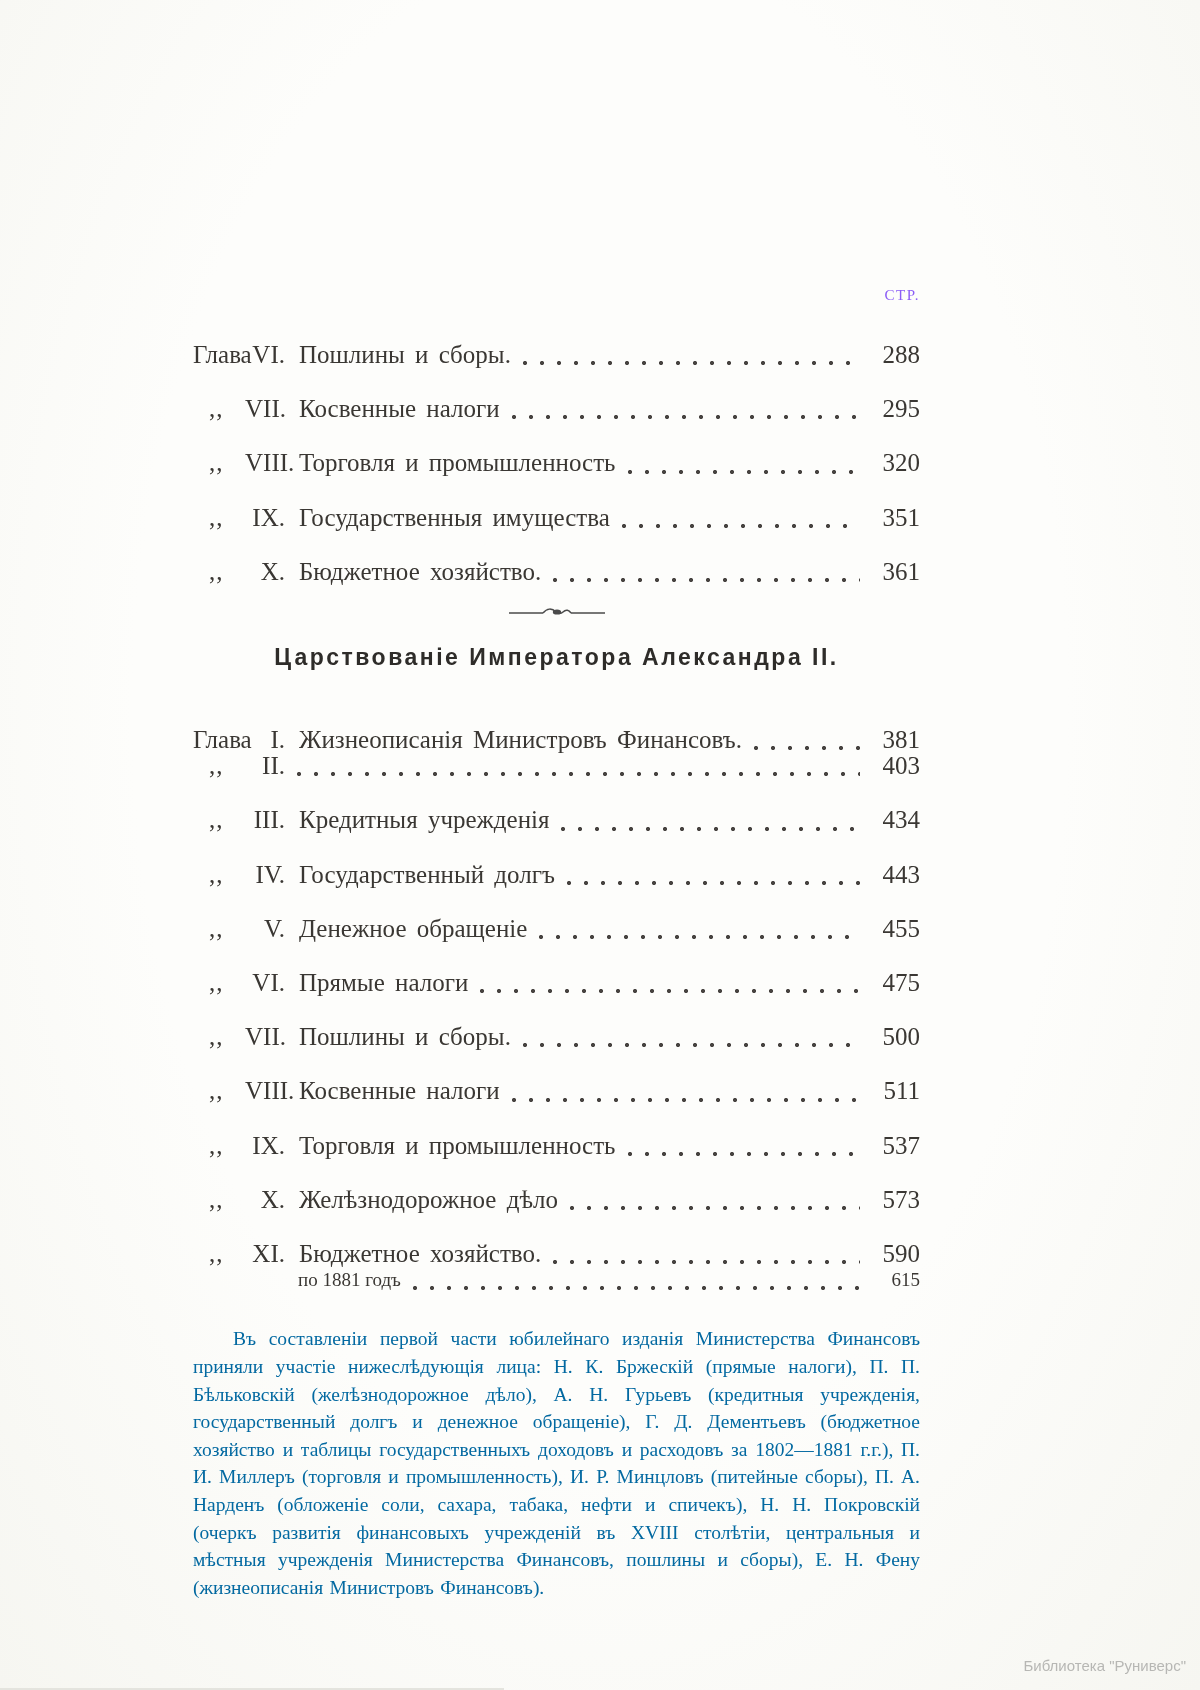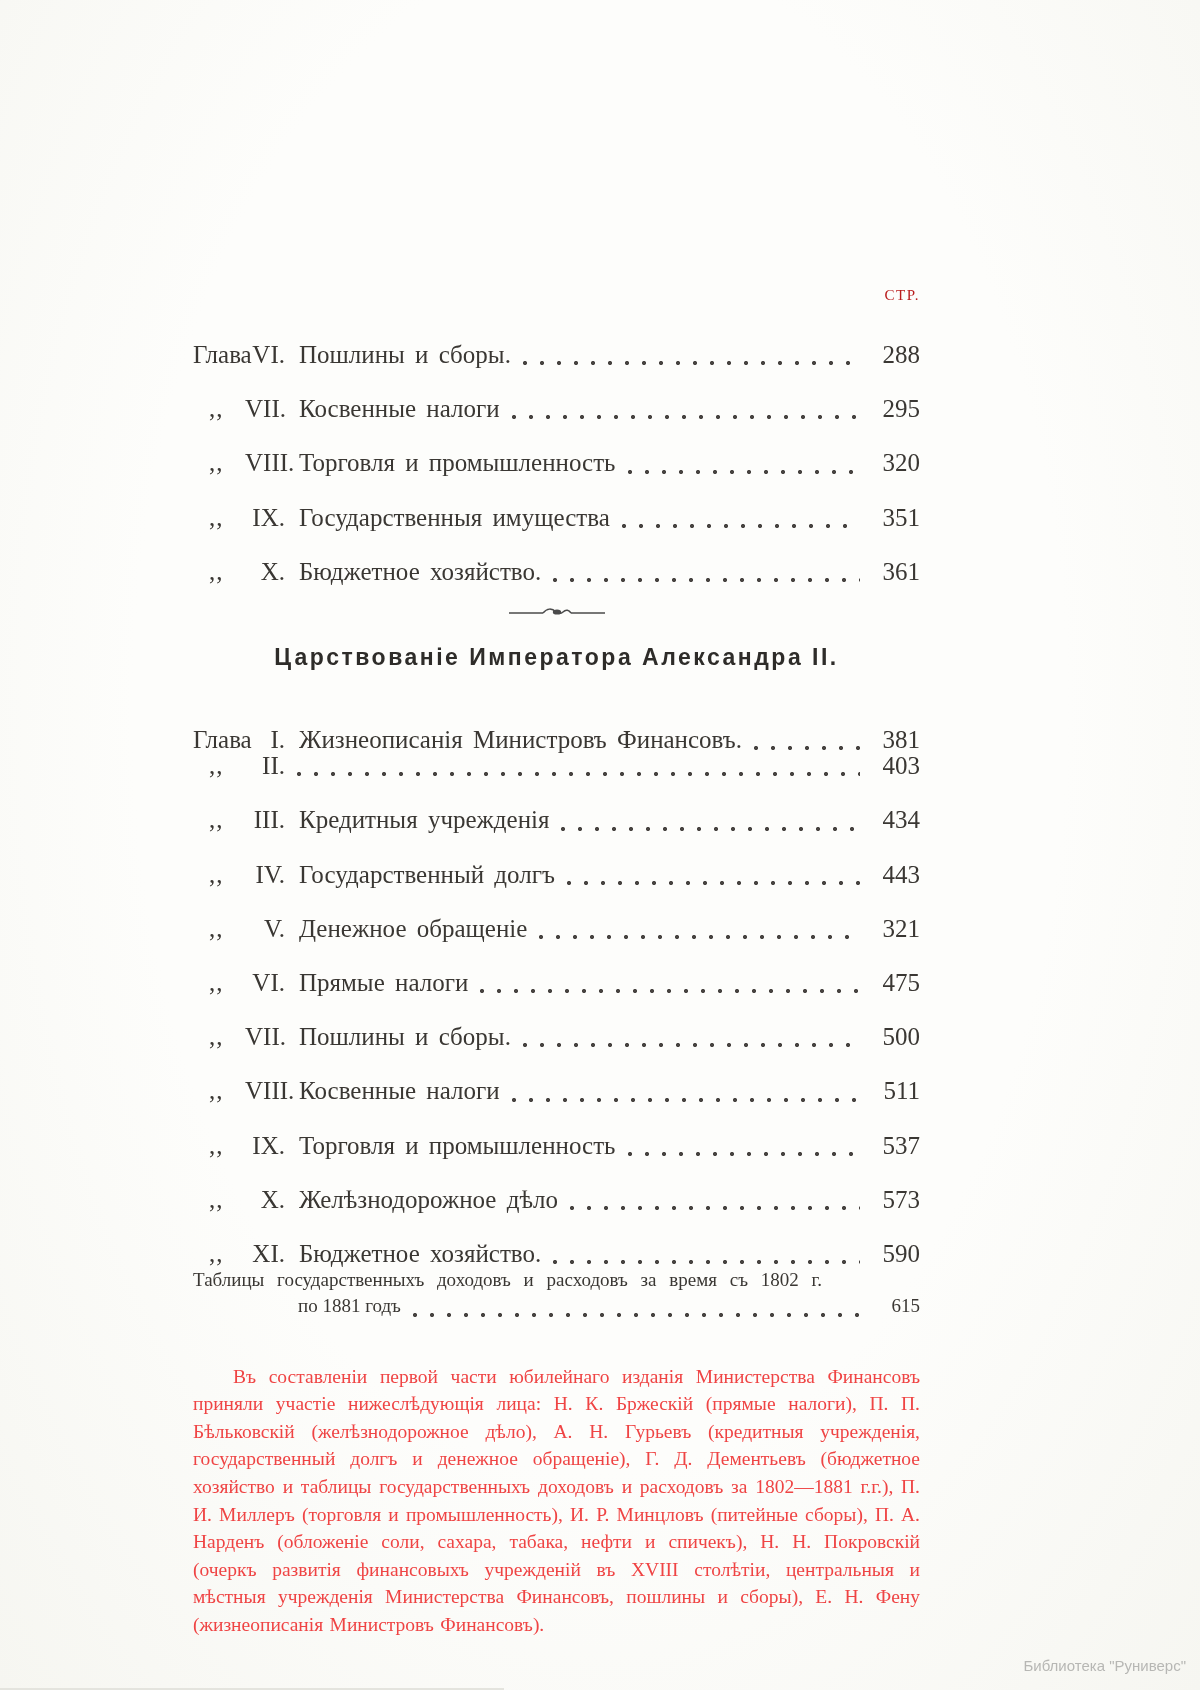--- a/index.html
+++ b/index.html
@@ -13,21 +13,21 @@
   }
   .content {
     position: absolute;
     left: 193px; top: 287px;
     width: 727px;
   }
   .str-row {
     text-align: right;
     font-size: 15px;
     letter-spacing: 1.5px;
-    color: #b91c1c;
+    color: #8b5cf6;
     margin-bottom: 10px;
   }
   .toc-row {
     display: flex;
     align-items: baseline;
     font-size: 25px;
     line-height: 26.2px;
     word-spacing: 4px;
     white-space: nowrap;
   }
@@ -65,26 +65,26 @@
     white-space: nowrap;
   }
   .tables-line2-row {
     display: flex;
     align-items: baseline;
     font-size: 19px;
     line-height: 26.2px;
     padding-left: 105px;
   }
   .paragraph {
-    margin-top: 43px;
+    margin-top: 32px;
     font-size: 19.5px;
     line-height: 27.6px;
     text-align: justify;
     text-indent: 40px;
-    color: #ef4444;
+    color: #0369a1;
     word-spacing: 1.5px;
   }
   .tailpiece-wrap { text-align: center; margin-top: 90px; }
 
   .watermark {
     position: absolute;
     right: 14px; bottom: 16px;
     font-family: "Liberation Sans", sans-serif;
     font-size: 15px;
     color: #b7b7b4;
@@ -180,21 +180,21 @@
       <span class="c-num">IV.</span>
       <span class="c-title">Государственный долгъ</span>
       <span class="c-dots"></span>
       <span class="c-page">443</span>
     </div>
     <div class="toc-row row-ditto">
       <span class="c-label">,,</span>
       <span class="c-num">V.</span>
       <span class="c-title">Денежное обращеніе</span>
       <span class="c-dots"></span>
-      <span class="c-page">321</span>
+      <span class="c-page">455</span>
     </div>
     <div class="toc-row row-ditto">
       <span class="c-label">,,</span>
       <span class="c-num">VI.</span>
       <span class="c-title">Прямые налоги</span>
       <span class="c-dots"></span>
       <span class="c-page">475</span>
     </div>
     <div class="toc-row row-ditto">
       <span class="c-label">,,</span>
@@ -226,21 +226,20 @@
     </div>
     <div class="toc-row row-ditto">
       <span class="c-label">,,</span>
       <span class="c-num">XI.</span>
       <span class="c-title">Бюджетное хозяйство.</span>
       <span class="c-dots"></span>
       <span class="c-page">590</span>
     </div>
 
     <div>
-      <div class="tables-line1">Таблицы государственныхъ доходовъ и расходовъ за время съ 1802 г.</div>
       <div class="tables-line2-row">
         <span>по 1881 годъ</span>
         <span class="c-dots"></span>
         <span class="c-page">615</span>
       </div>
     </div>
   </div>
 
   <div class="paragraph">Въ составленіи первой части юбилейнаго изданія Министерства Финансовъ приняли участіе нижеслѣдующія лица: Н. К. Бржескій (прямые налоги), П. П. Бѣльковскій (желѣзнодорожное дѣло), А. Н. Гурьевъ (кредитныя учрежденія, государственный долгъ и денежное обращеніе), Г. Д. Дементьевъ (бюджетное хозяйство и таблицы государственныхъ доходовъ и расходовъ за 1802—1881 г.г.), П. И. Миллеръ (торговля и промышленность), И. Р. Минцловъ (питейные сборы), П. А. Нарденъ (обложеніе соли, сахара, табака, нефти и спичекъ), Н. Н. Покровскій (очеркъ развитія финансовыхъ учрежденій въ XVIII столѣтіи, центральныя и мѣстныя учрежденія Министерства Финансовъ, пошлины и сборы), Е. Н. Фену (жизнеописанія Министровъ Финансовъ).</div>
 

